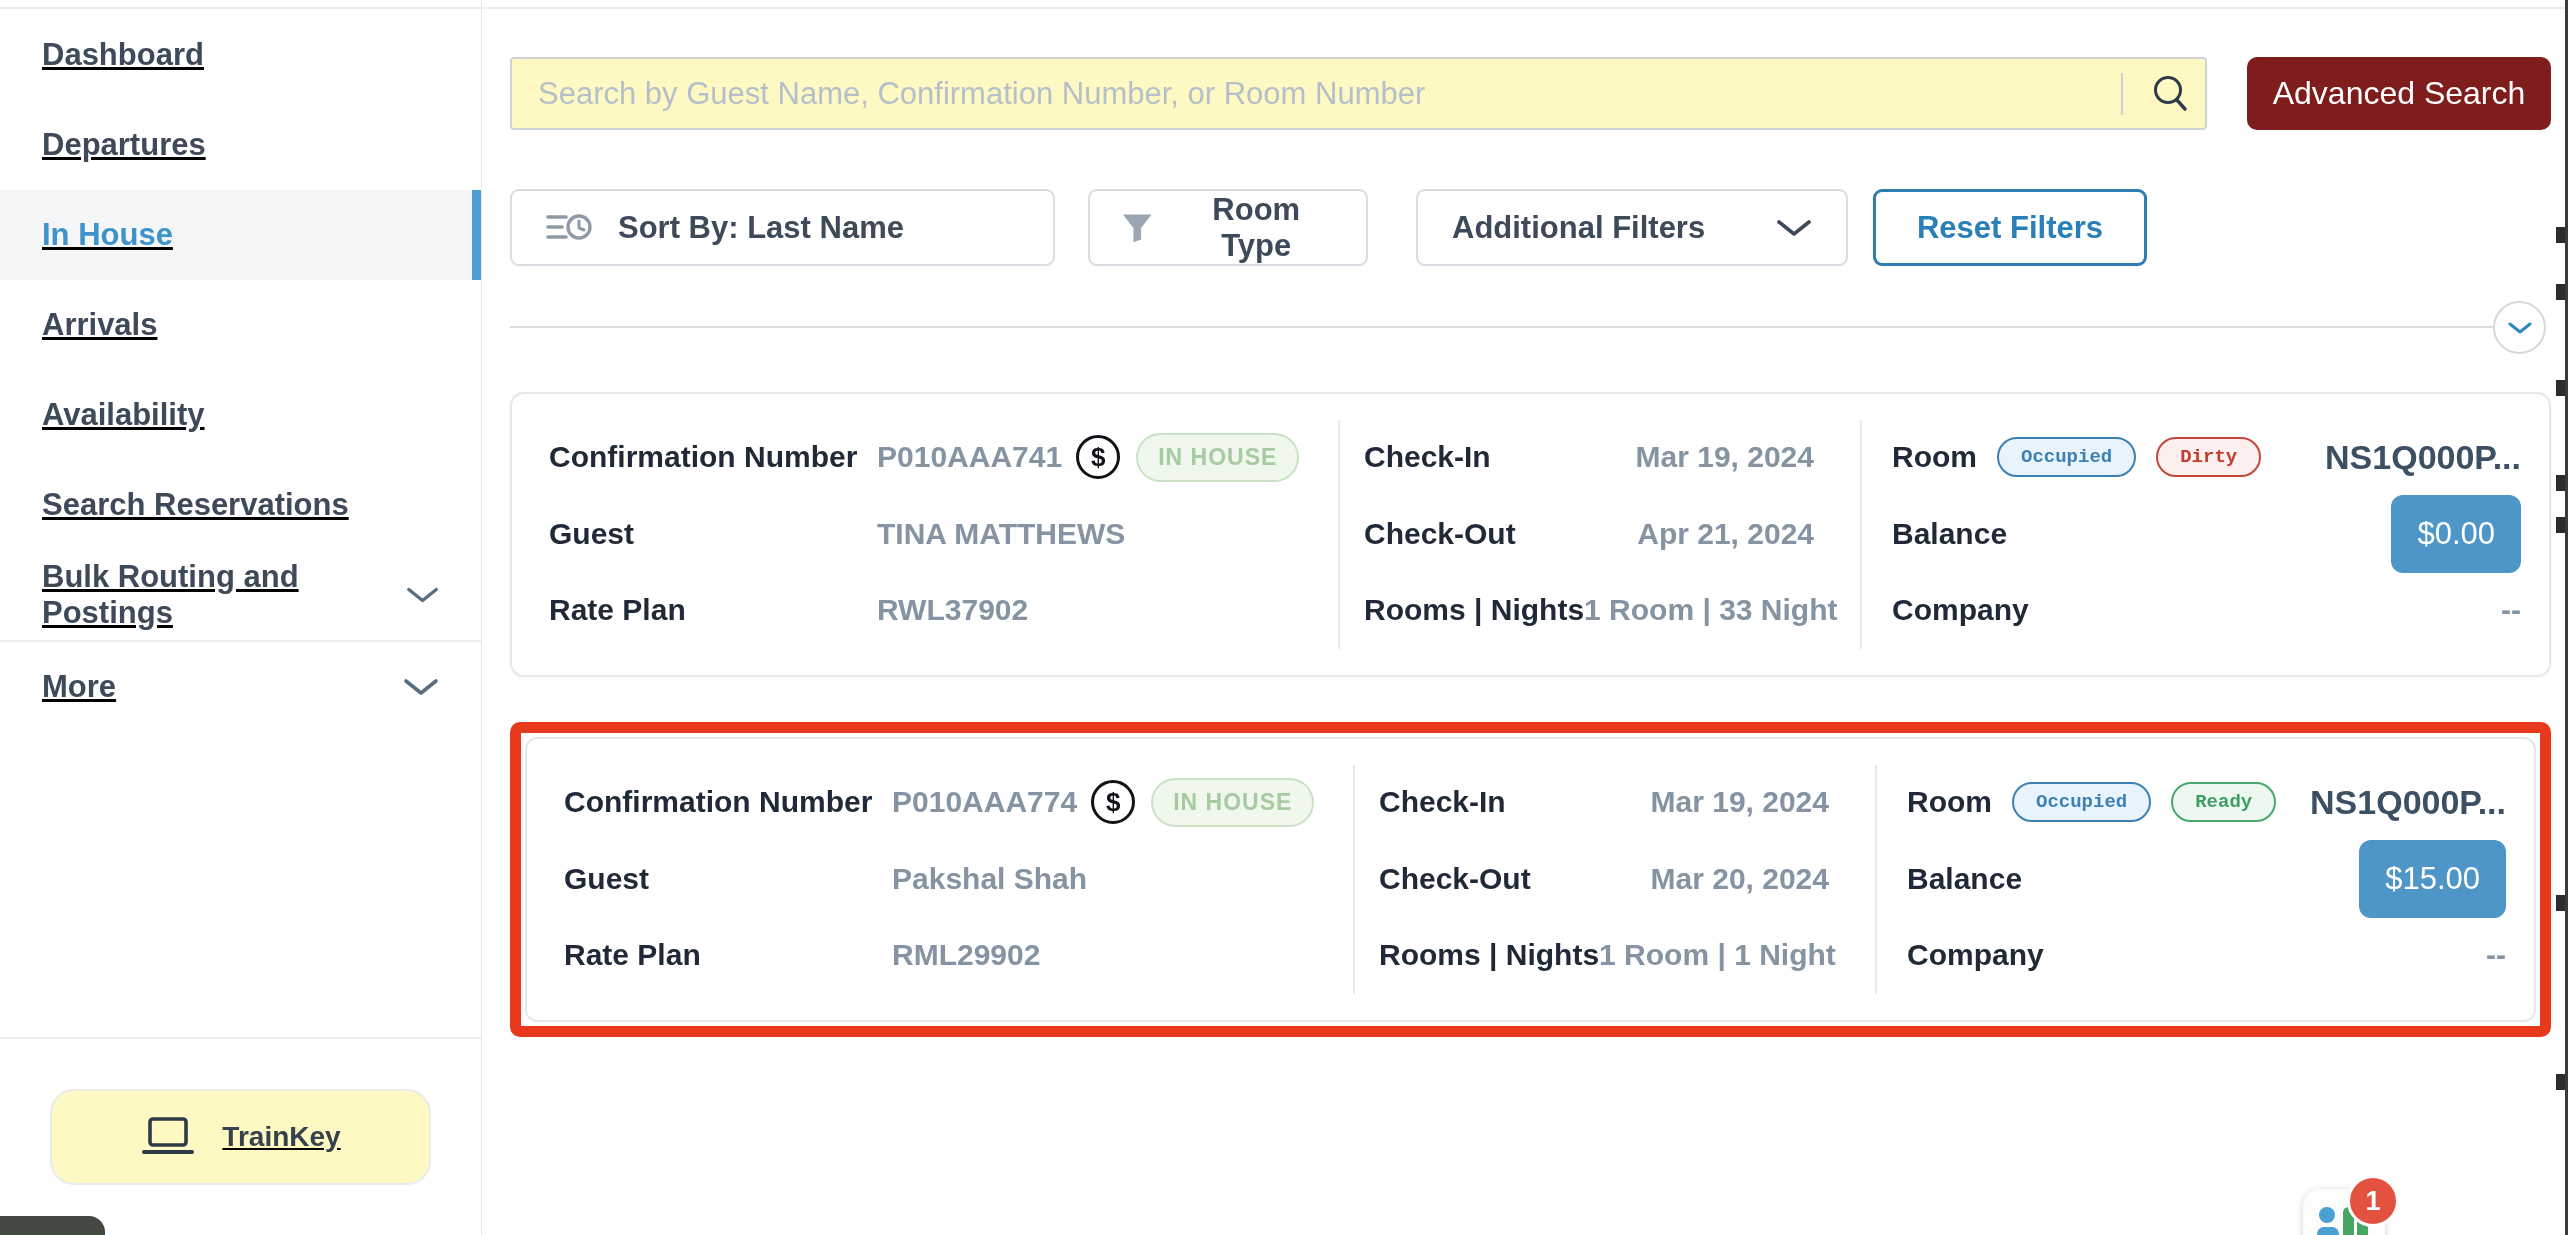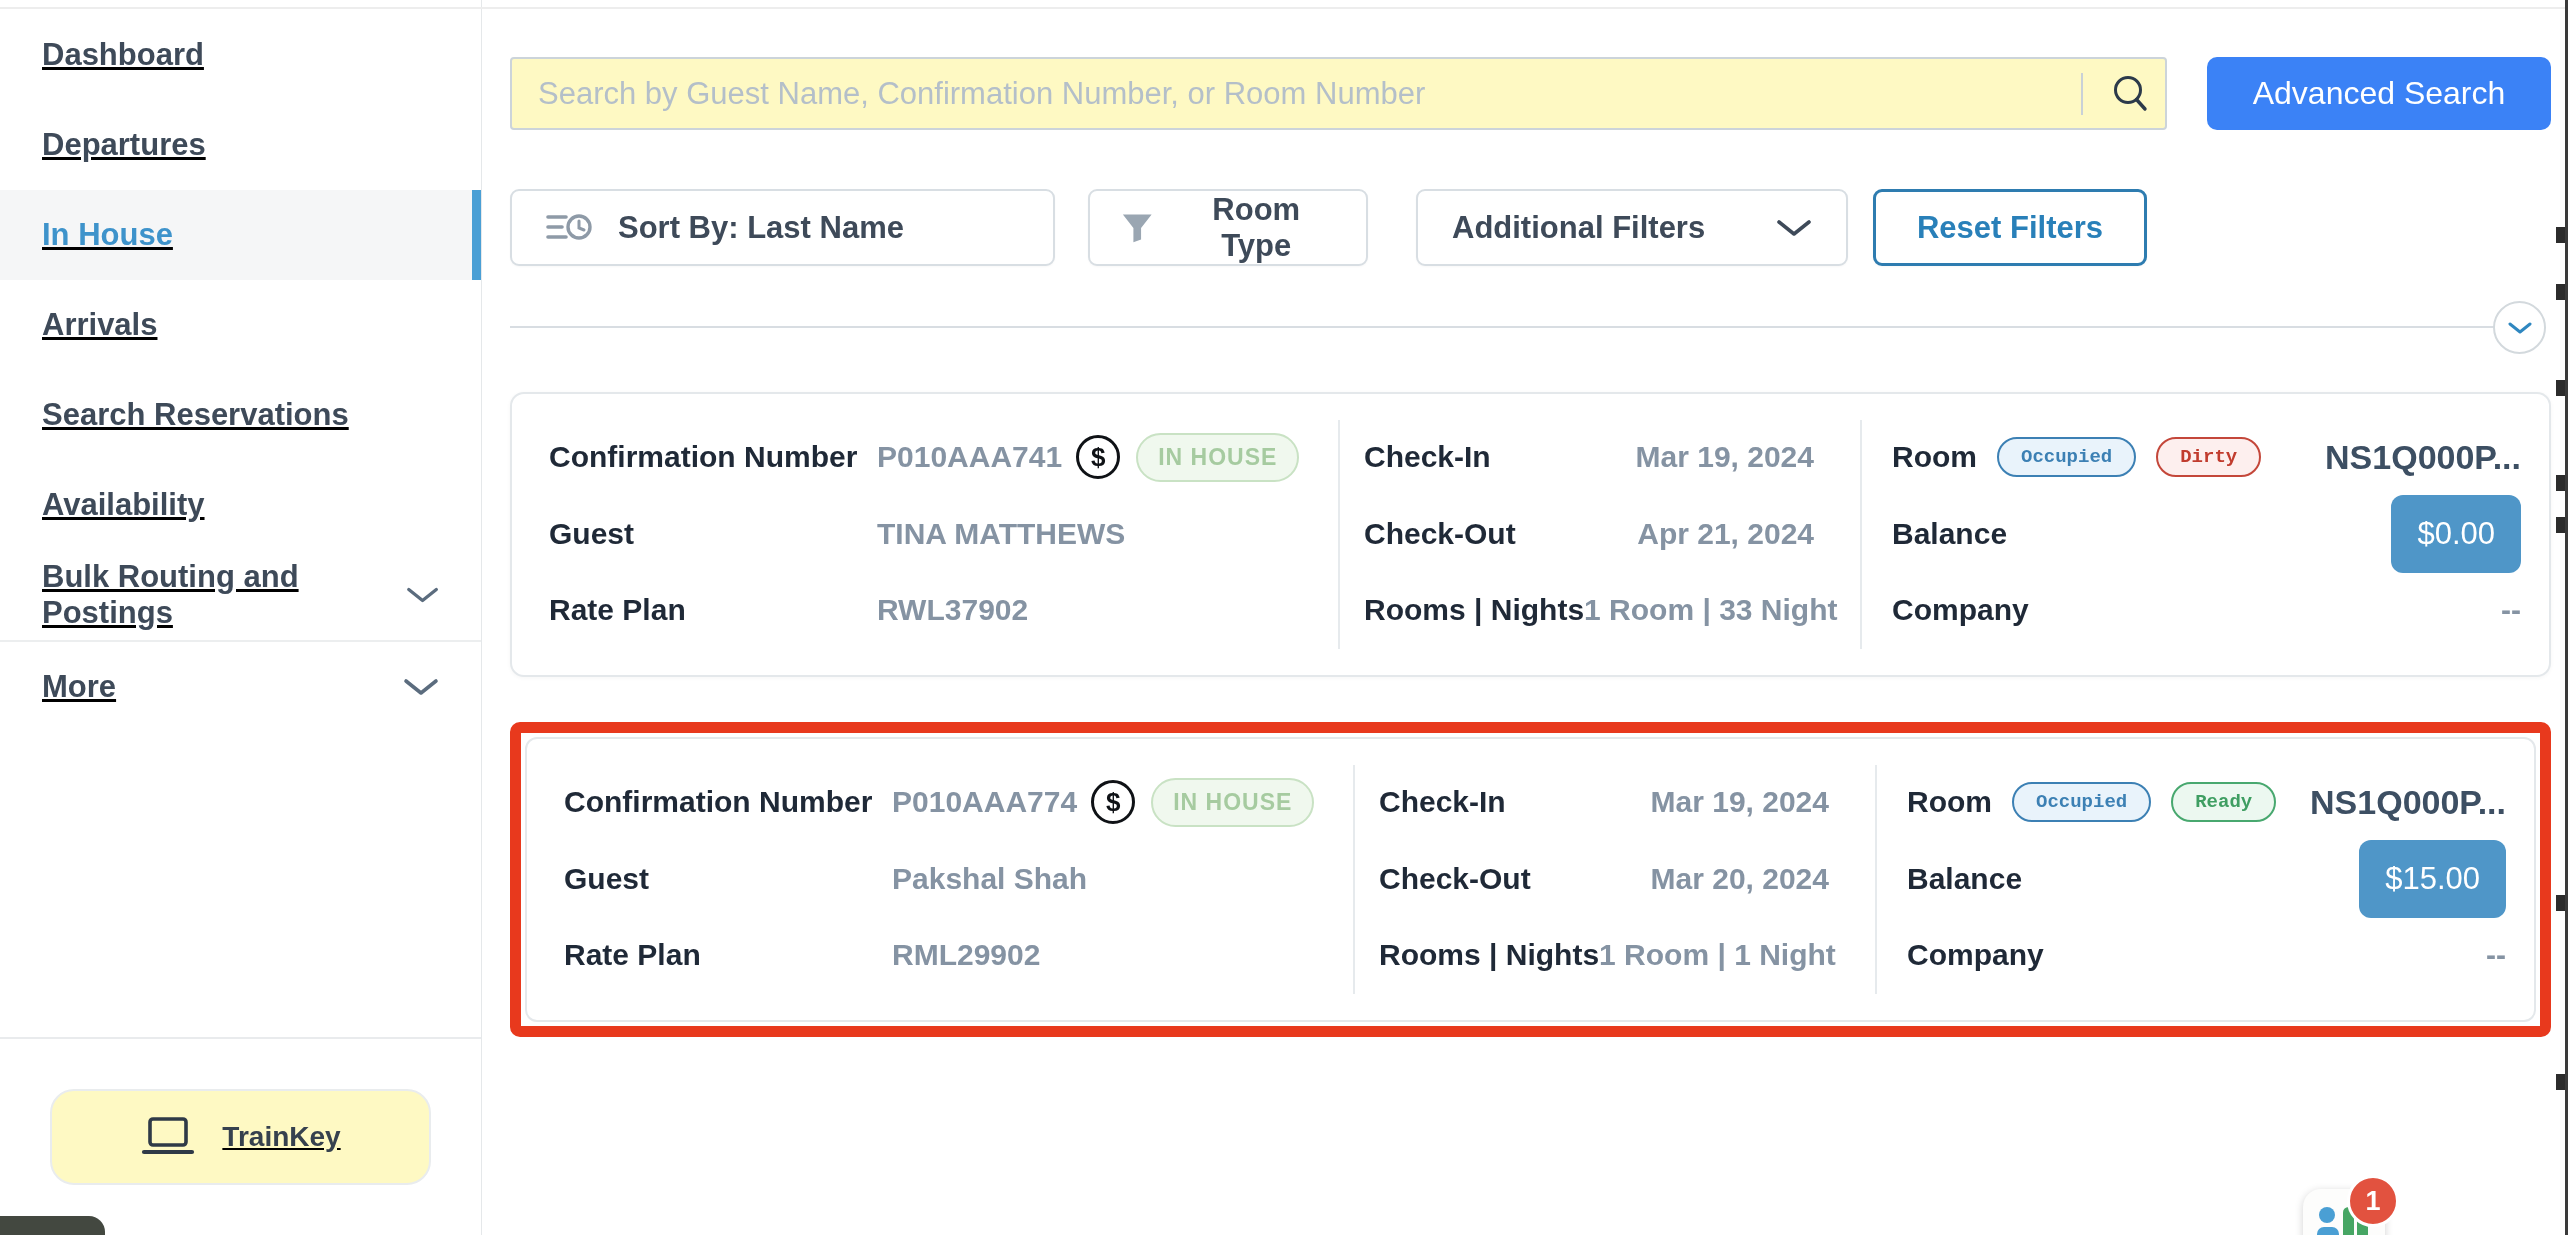--- a/index.html
+++ b/index.html
@@ -34,21 +34,21 @@
   .search-row { display:flex; align-items:stretch; height:73px; }
   .search-box { flex:1; border:2px solid #ccd4da; border-radius:4px; display:flex; align-items:center;
                 padding:0 12px 0 26px; background:#fef9c3; }
   .search-box input { flex:1; border:none; outline:none; font-size:31px; color:#3e4a59;
                       font-family:"Liberation Sans","DejaVu Sans",sans-serif; background:transparent; }
   .search-box input::placeholder { color:#b4bfc9; }
   .search-divider { width:2px; height:42px; background:#c9d1d7; margin:0 26px 0 10px; }
   .search-icon { width:44px; height:44px; }
   .search-icon circle { fill:none; stroke:#2c3a4a; stroke-width:3; }
   .search-icon line { stroke:#2c3a4a; stroke-width:3.4; stroke-linecap:round; }
-  .advanced-btn { width:344px; margin-left:40px; background:#3b82f6; border:none; border-radius:10px;
+  .advanced-btn { width:304px; margin-left:40px; background:#7f1d1d; border:none; border-radius:10px;
                   color:#fff; font-size:32px; font-weight:400; cursor:pointer;
                   font-family:"Liberation Sans","DejaVu Sans",sans-serif; }
 
   .filter-row { display:flex; margin-top:59px; height:77px; }
   .filter-btn { border:2px solid #d8dee3; border-radius:9px; background:#fff; display:flex;
                 align-items:center; font-size:31px; font-weight:600; color:#3e4a59; cursor:pointer;
                 font-family:"Liberation Sans","DejaVu Sans",sans-serif; box-shadow:0 1px 2px rgba(0,0,0,0.03);gap:12px; }
   .sort-btn { width:545px; padding:0 34px; gap:24px; }
   .roomtype-btn { width:280px; margin-left:33px; padding:0 30px; gap:22px; }
   .additional-btn { width:432px; margin-left:48px; padding:0 34px; justify-content:space-between; }
@@ -132,24 +132,24 @@
       <div class="nav-item">
         <span>Departures</span>
       </div>
       <div class="nav-item active">
         <span>In House</span>
       </div>
       <div class="nav-item">
         <span>Arrivals</span>
       </div>
       <div class="nav-item">
+        <span>Availability</span>
+      </div>
+      <div class="nav-item">
         <span>Search Reservations</span>
-      </div>
-      <div class="nav-item">
-        <span>Availability</span>
       </div>
       <div class="nav-item">
         <span>Bulk Routing and Postings</span>
         <svg class="chevron-down" viewBox="0 0 36 20">
             <polyline points="3,4 18,16 33,4"></polyline>
           </svg>
       </div>
       <div class="nav-divider"></div>
       <div class="nav-item">
         <span>More</span>

